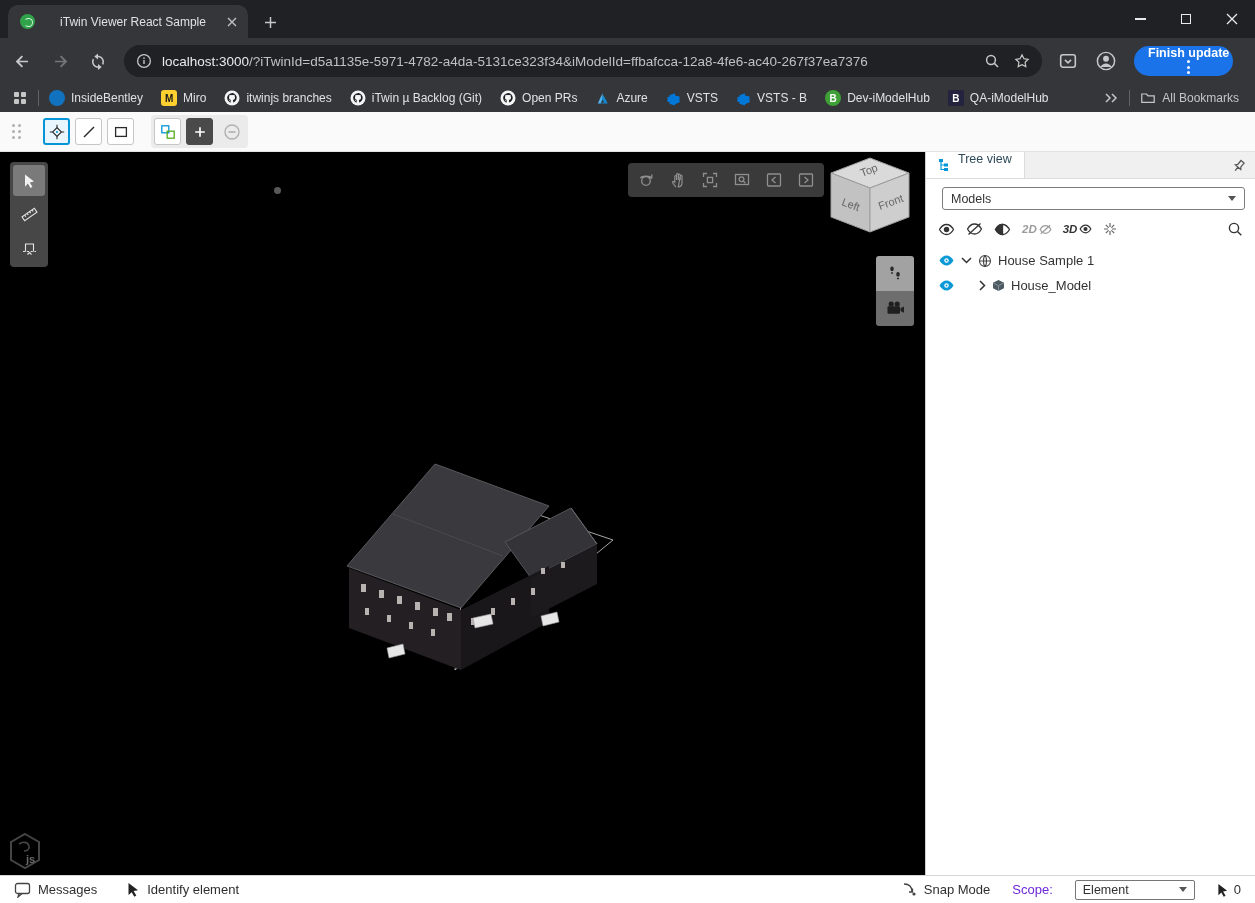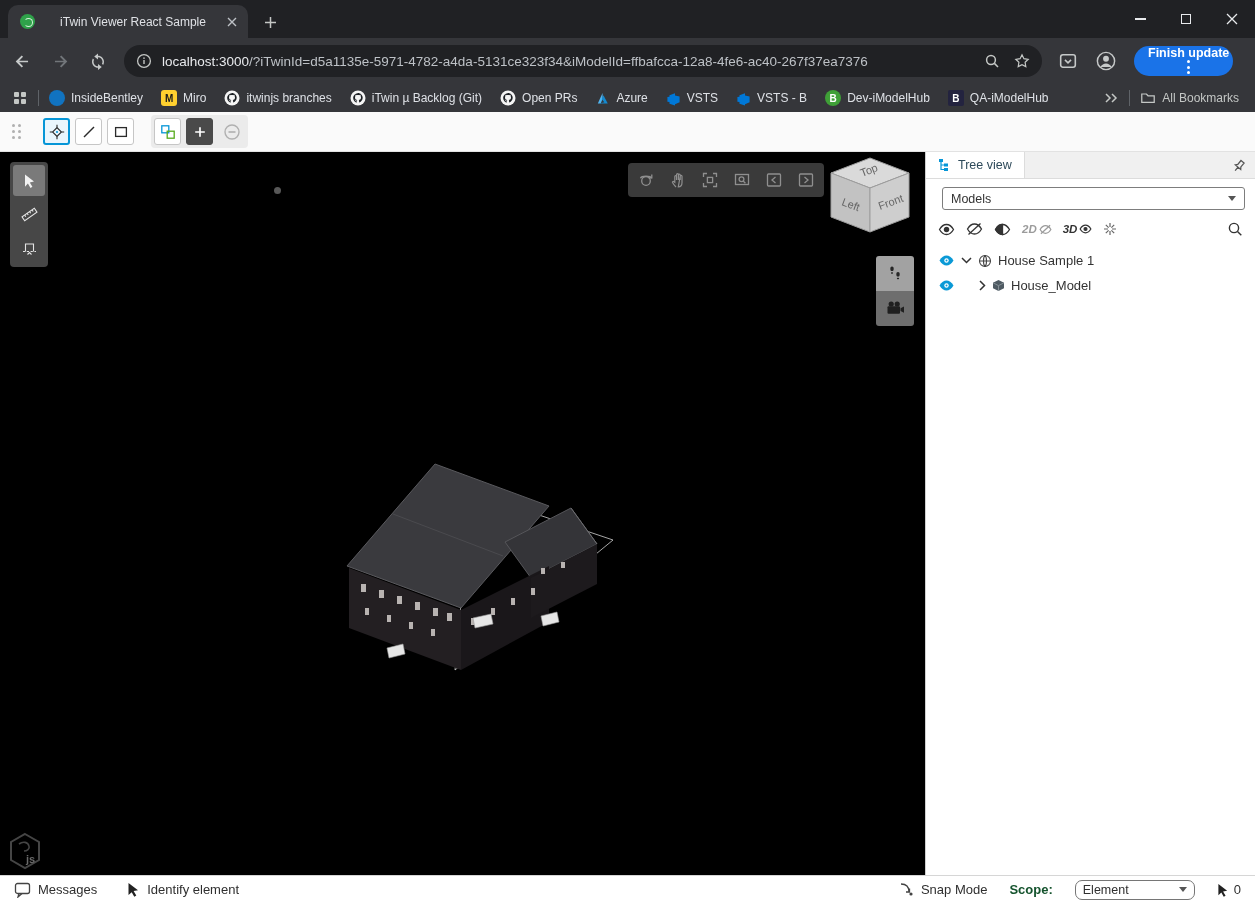--- a/index.html
+++ b/index.html
@@ -81,43 +81,43 @@
   .wc-btn.bottom { background:#6e6e6e; }
 
   .stray-dot { position:absolute; left:274px; top:35px; width:7px; height:7px; border-radius:50%; background:#585858; }
   .house { position:absolute; left:335px; top:294px; }
   .itwin-logo { position:absolute; left:8px; top:680px; color:#4a4a4a; }
   .itwin-logo text { font-family:"Liberation Sans", sans-serif; }
 
   
   .tree-panel { width:330px; height:723px; background:#fff; border-left:1px solid #cfcfcf; display:flex; flex-direction:column; }
   .panel-tabs { height:27px; background:#f0f0f0; border-bottom:1px solid #dcdcdc; display:flex; align-items:stretch; position:relative; }
-  .panel-tab { background:#fff; display:flex; align-items:center; gap:6px; padding:0 12px; font-size:12.5px;
+  .panel-tab { background:#fff; display:flex; gap:6px; padding:0 12px; font-size:12.5px;
                color:#2e4a5a; border-right:1px solid #dcdcdc; }
   .pin-btn { position:absolute; right:6px; top:4px; width:20px; height:20px; display:flex; align-items:center; justify-content:center; color:#444; }
   .models-select { margin:8px 10px 6px 16px; height:23px; border:1px solid #7d7d7d; border-radius:3px;
                    display:flex; align-items:center; padding:0 8px; font-size:12.5px; color:#333; background:#fff; }
   .caret-down { width:0; height:0; border-left:4px solid transparent; border-right:4px solid transparent;
                 border-top:5px solid #555; margin-left:auto; }
   .visibility-bar { height:26px; display:flex; align-items:center; gap:11px; padding:0 12px;font-style:italic; }
   .vb-combo { display:flex; align-items:center; gap:2px; font-size:11.5px; font-weight:700; }
   .vb-combo.muted { color:#9b9b9b; } .vb-combo.strong { color:#333; }
   .vb-search { margin-left:auto; color:#333; }
   .tree-rows { margin-top:6px; }
   .tree-row { height:25px; display:flex; align-items:center; gap:6px; padding-left:12px; font-size:13px; color:#333; }
   .indent { width:12px; }
 
   
   .statusbar { left:0; top:875px; width:1255px; height:28px; background:#fff; border-top:1px solid #d6d6d6;
                display:flex; align-items:center; font-size:13px; color:#2f2f2f; padding:0 14px; }
   .sb-item { display:flex; align-items:center; gap:7px; margin-right:30px; }
   .sb-right { margin-left:auto; display:flex; align-items:center; gap:22px; }
-  .scope-select { width:120px; height:20px; border:1px solid #767676; border-radius:7px; display:flex;
+  .scope-select { width:120px; height:20px; border:1px solid #767676; border-radius:2px; display:flex;
                   align-items:center; padding:0 7px; font-size:12.5px; background:#fff; }
-  .bold { font-weight:700; color:#14532d; }
+  .bold { font-weight:400; color:#6d28d9; }
 </style>
 </head>
 <body>
 
 <div class="window">
 
   <div class="titlebar abs">
     <div class="tab">
       <span class="tab-favicon ico"></span>
       <span class="tab-title">iTwin Viewer React Sample</span>

